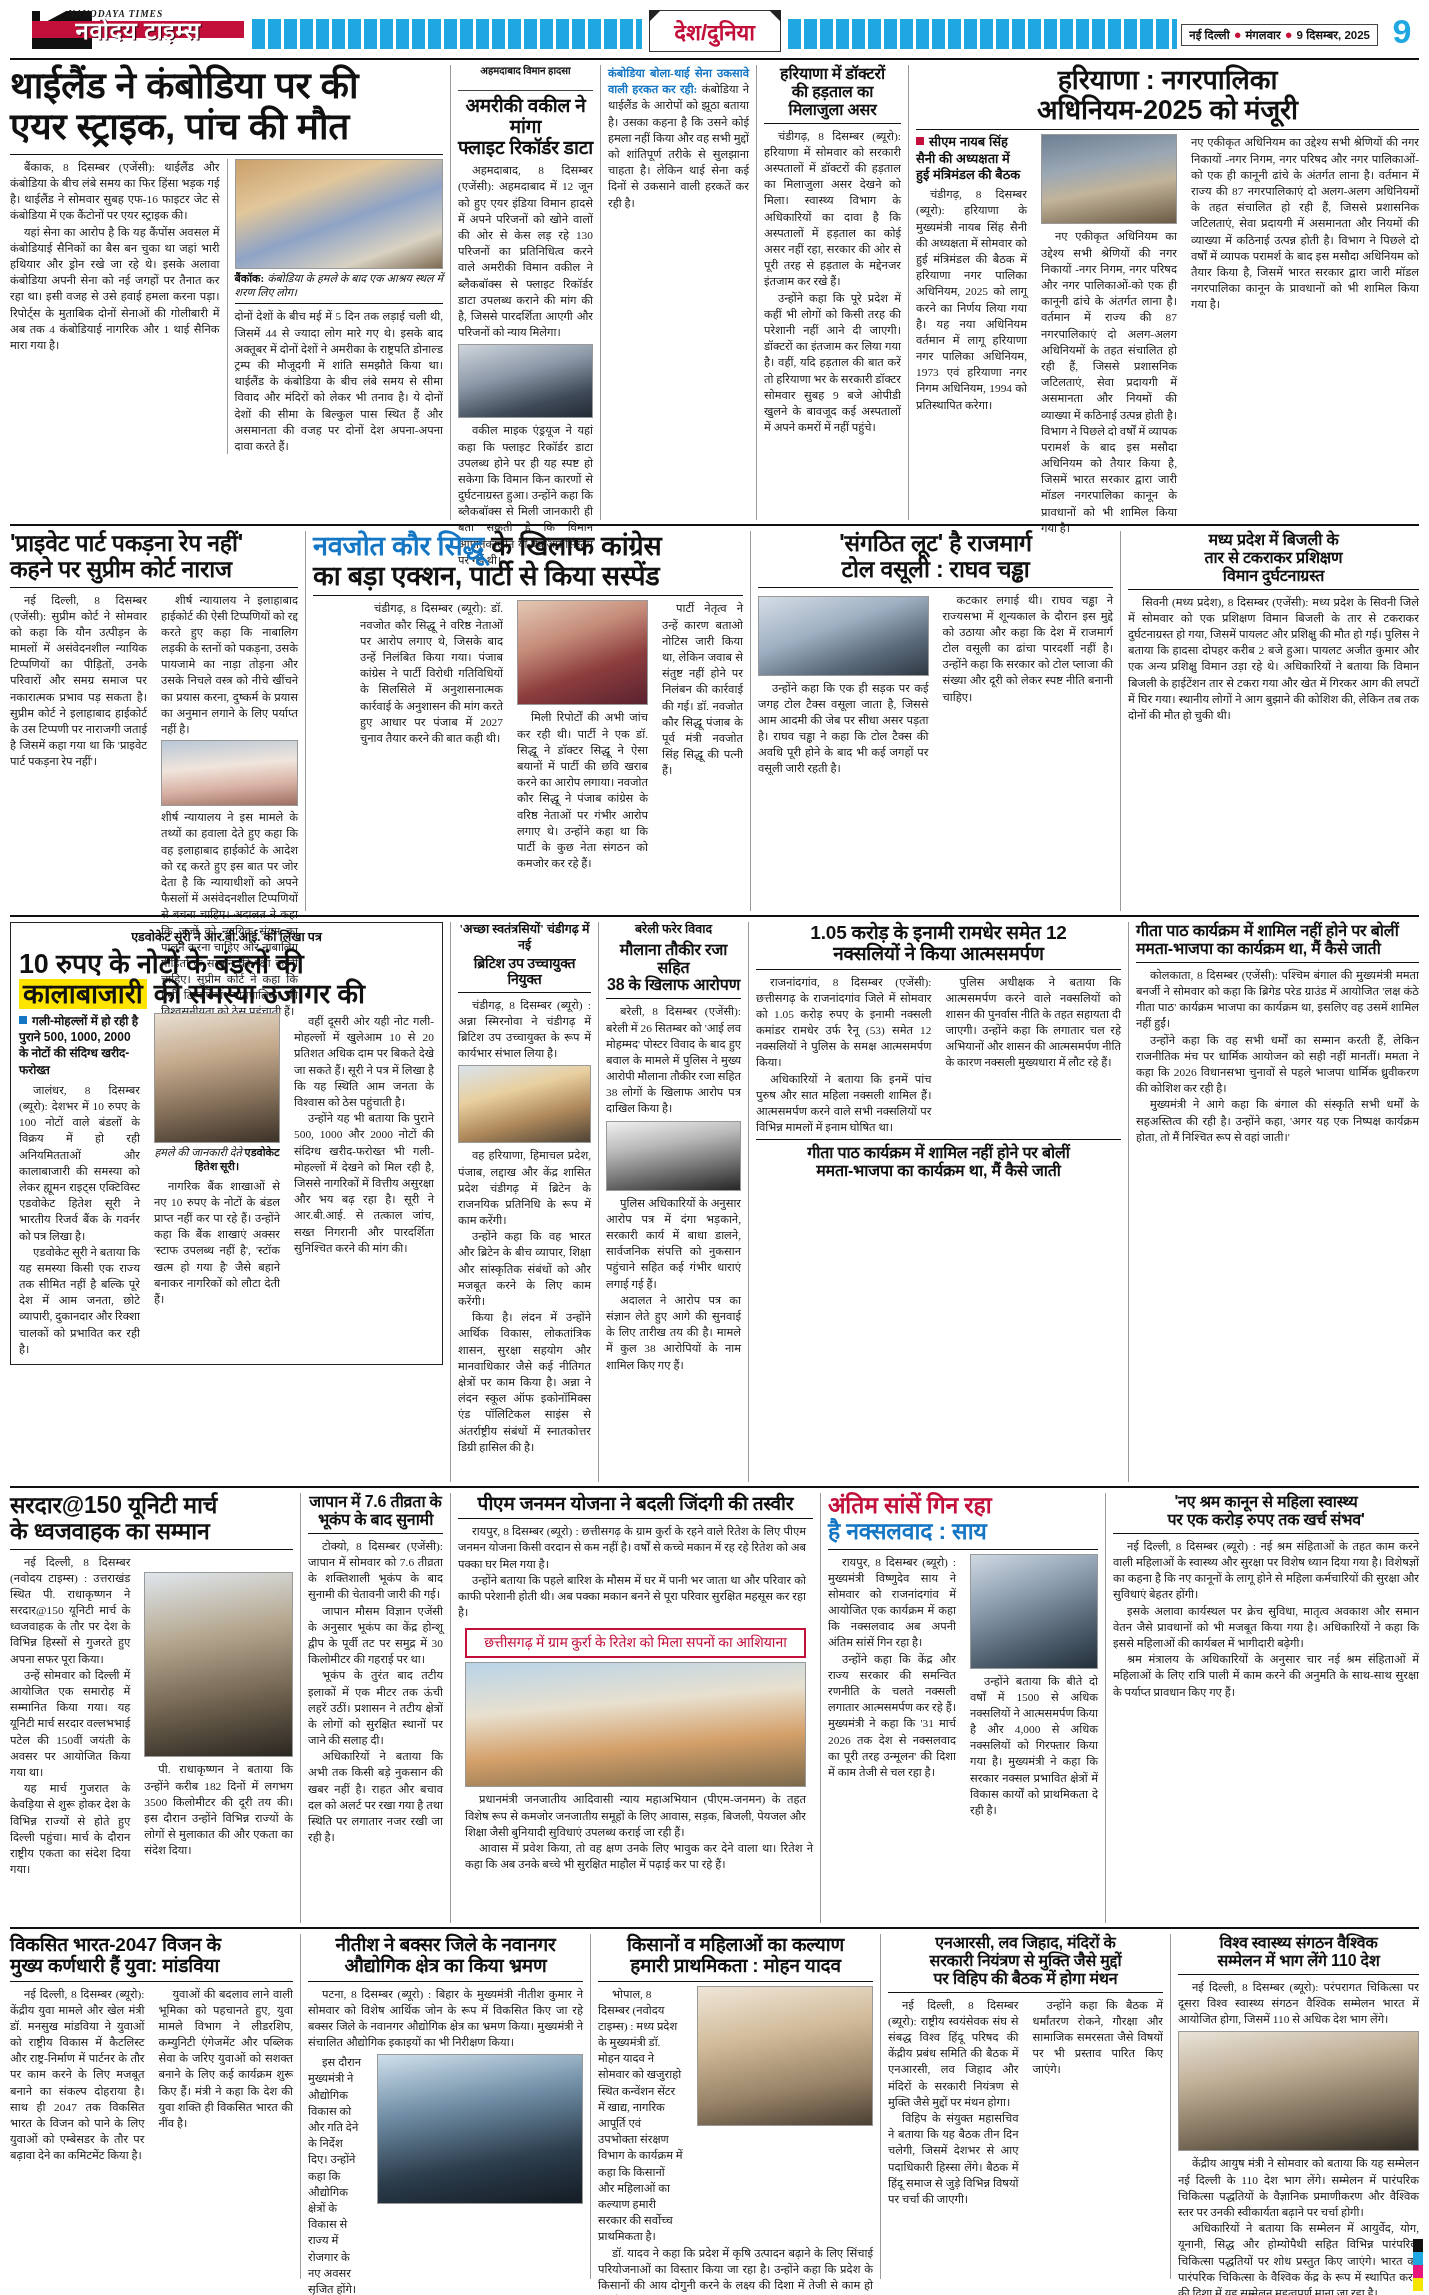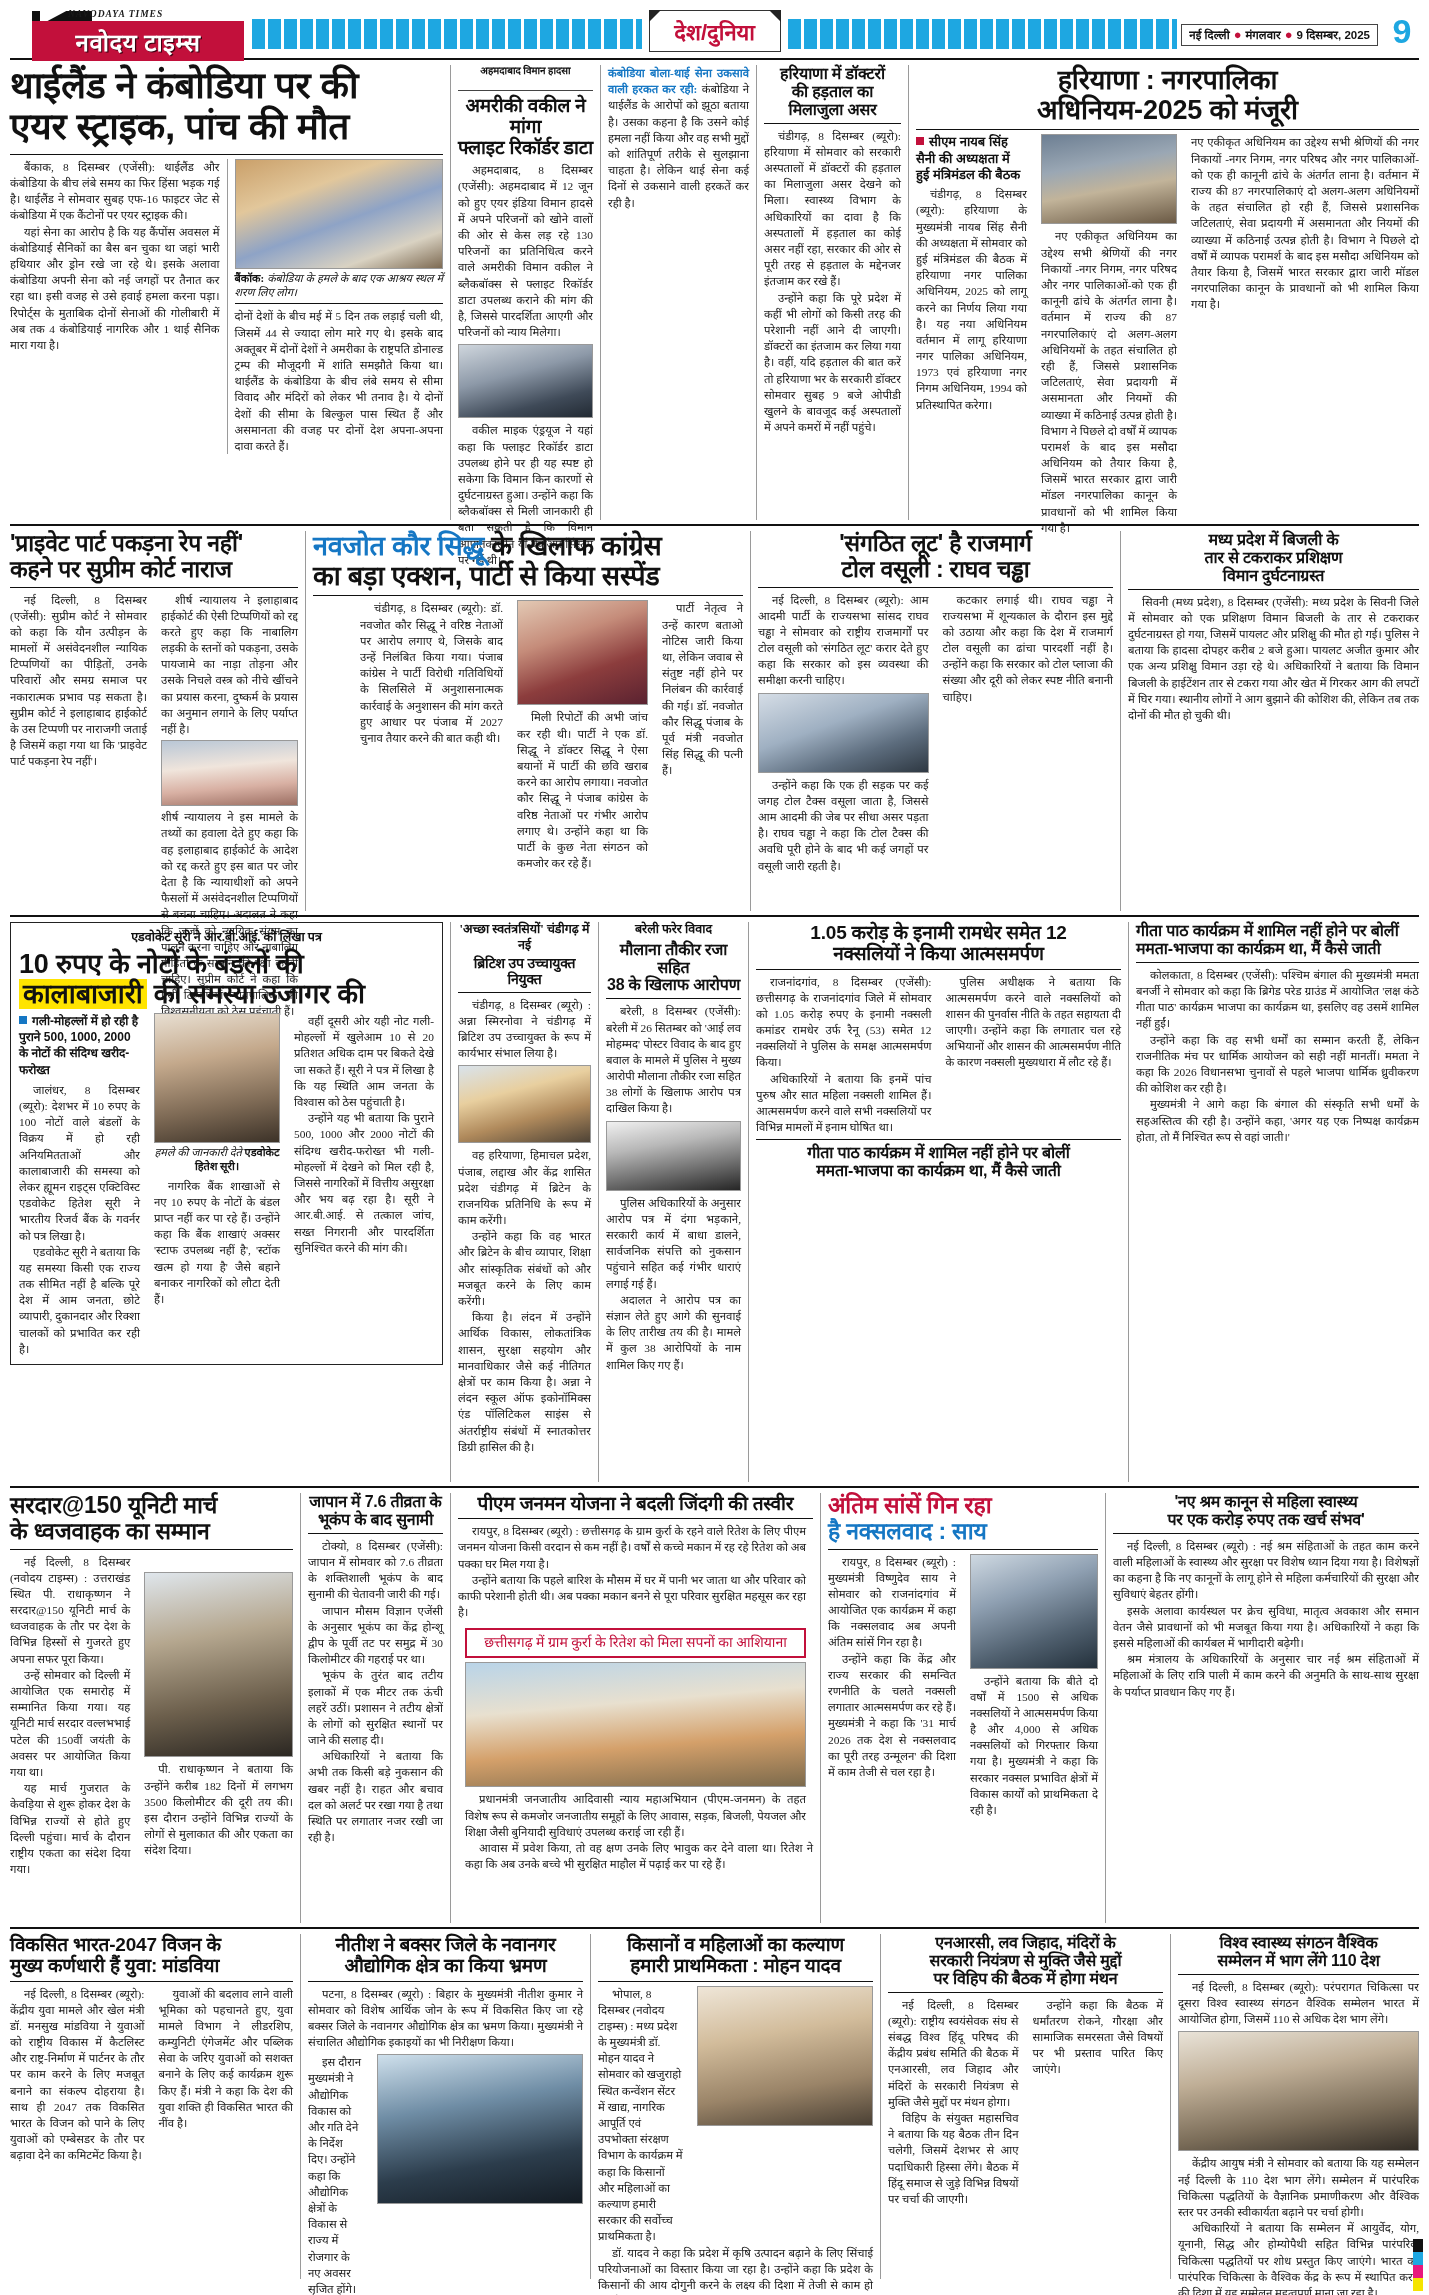--- a/index.html
+++ b/index.html
@@ -32,21 +32,21 @@
     border-top: 16px solid #fff; border-right: 30px solid transparent;
   }
   .mast-eng {
     position: absolute; left: 58px; top: 0px;
     font-family: "Liberation Serif", serif;
     font-size: 9.5px; font-style: italic; font-weight: bold;
     letter-spacing: 1px; color: #1a1a1a;
   }
   .mast-red {
     position: absolute; left: 22px; top: 12px;
-    width: 212px; height: 40px;
+    width: 212px; height: 17px;
     background: #c2103b;
     display: flex; align-items: center; justify-content: center;
   }
   .mast-red span {
     font-size: 24px; font-weight: bold; color: #ffffff;
     letter-spacing: .5px;
     text-shadow: 1.2px 1.2px 0 #3a0010;
     font-family: "Liberation Sans", sans-serif;
   }
   .bars {
@@ -337,21 +337,20 @@
         </div>
       </div>
     </div>
 
     <div style="flex:0 0 370px;" class="cell vsep">
       <h1 class="hl hl-l tc">'संगठित लूट' है राजमार्ग</h1>
       <h1 class="hl hl-l tc mb4">टोल वसूली : राघव चड्ढा</h1>
       <div class="hr-thin"></div>
       <div class="cols" style="align-items:flex-start;">
         <div style="flex:1 1 50%;" class="cell">
-          <p class="body ind">नई दिल्ली, 8 दिसम्बर (ब्यूरो): आम आदमी पार्टी के राज्यसभा सांसद राघव चड्ढा ने सोमवार को राष्ट्रीय राजमार्गों पर टोल वसूली को 'संगठित लूट' करार देते हुए कहा कि सरकार को इस व्यवस्था की समीक्षा करनी चाहिए।</p>
           <div class="ph ph-speaker photo mt4" style="height:80px;"></div>
           <p class="body ind mt4">उन्होंने कहा कि एक ही सड़क पर कई जगह टोल टैक्स वसूला जाता है, जिससे आम आदमी की जेब पर सीधा असर पड़ता है। राघव चड्ढा ने कहा कि टोल टैक्स की अवधि पूरी होने के बाद भी कई जगहों पर वसूली जारी रहती है।</p>
         </div>
         <div style="flex:1 1 50%;" class="cell">
           <p class="body ind">कटकार लगाई थी। राघव चड्ढा ने राज्यसभा में शून्यकाल के दौरान इस मुद्दे को उठाया और कहा कि देश में राजमार्ग टोल वसूली का ढांचा पारदर्शी नहीं है। उन्होंने कहा कि सरकार को टोल प्लाजा की संख्या और दूरी को लेकर स्पष्ट नीति बनानी चाहिए।</p>
         </div>
       </div>
     </div>
 
     <div style="flex:1 1 auto;" class="cell vsep">

